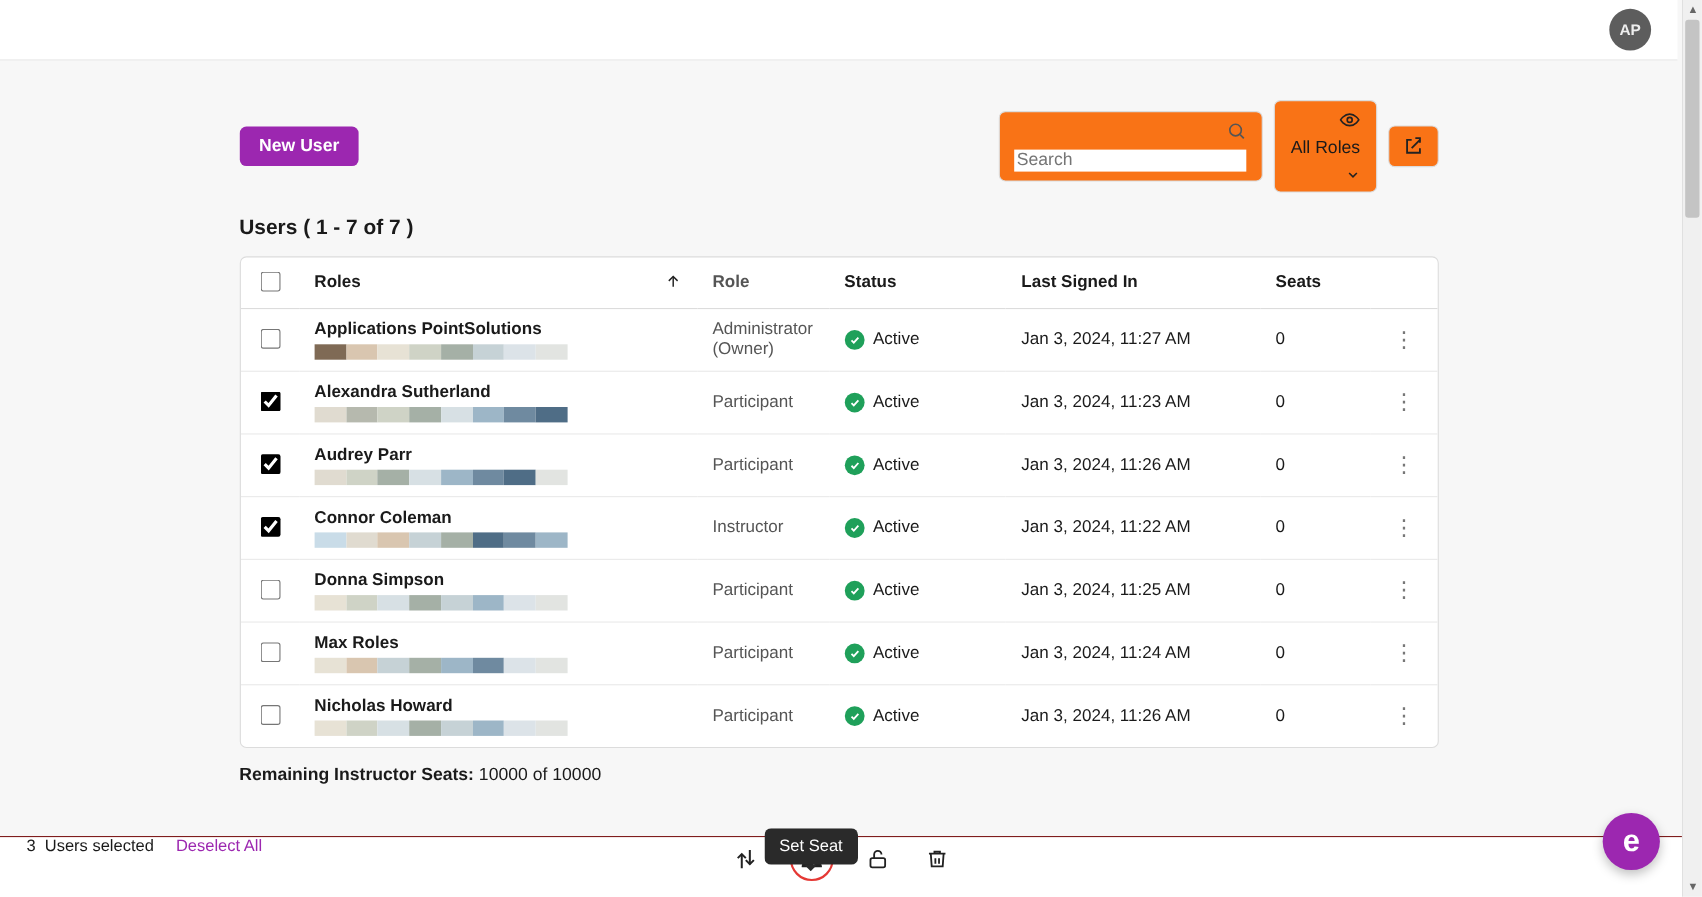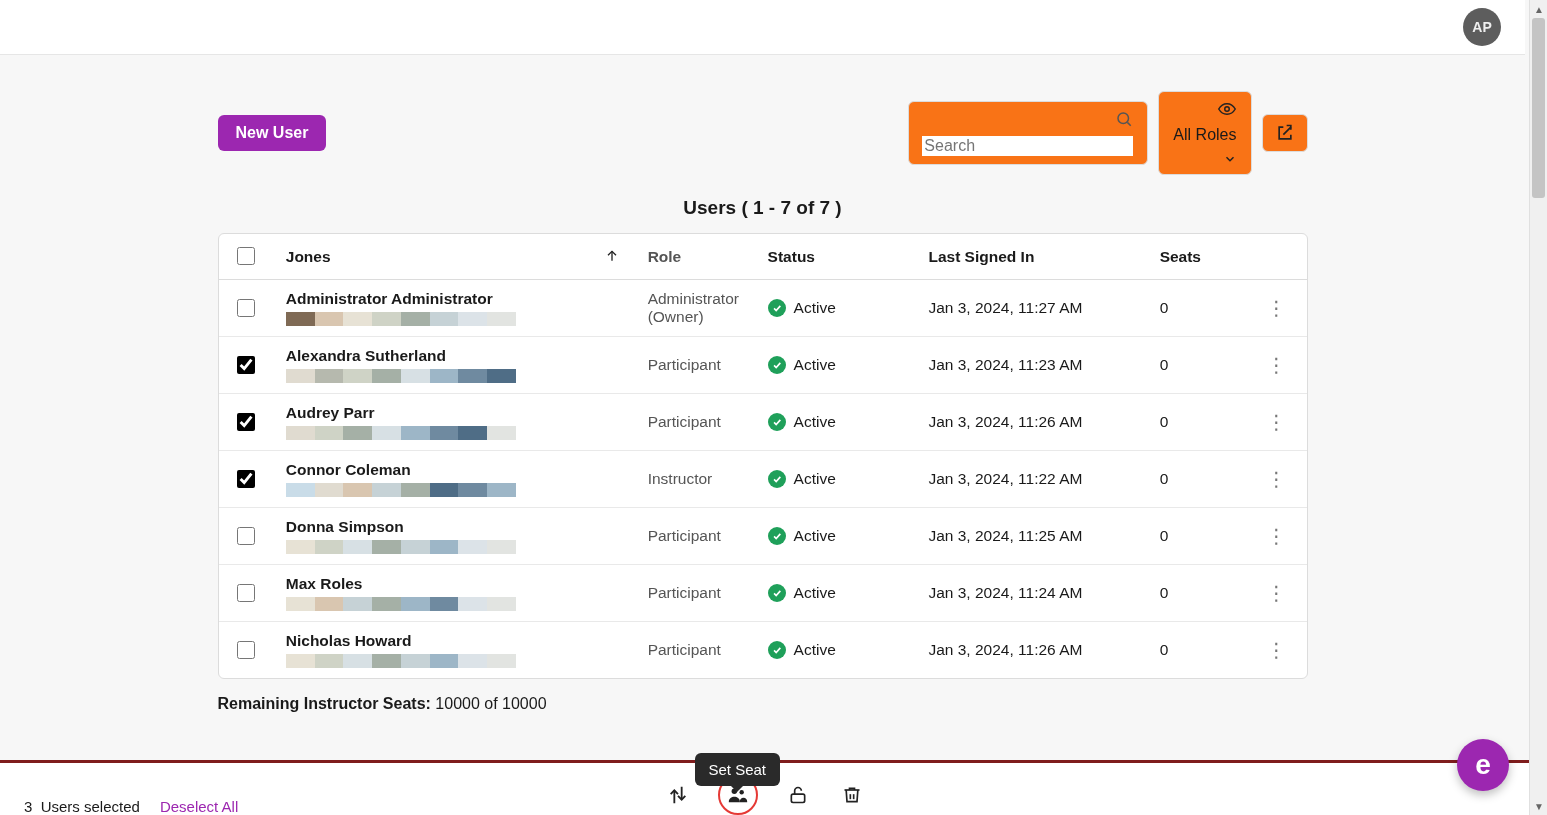--- a/index.html
+++ b/index.html
@@ -52,21 +52,21 @@
   .spacer{flex:1;}
   .control{
     display:flex;align-items:flex-end;gap:8px;background:#f97316;border:1px solid var(--border);
     border-radius:6px;padding:8px 14px;font-size:16px;cursor:pointer;flex-direction:column;
   }
   .search{width:240px;}
   .search input{border:none;outline:none;font-size:16px;flex:1;}
   .icon{display:inline-flex;align-items:center;justify-content:center;}
   svg{display:block;}
 
-  h2.count{margin:22px 0 14px;font-size:19px;font-weight:700;text-align:center;}
+  h2.count{margin:22px 0 14px;font-size:19px;font-weight:700;}
 
   
   table{width:100%;border-collapse:separate;border-spacing:0;background:#fff;border:1px solid var(--border);border-radius:6px;overflow:hidden;}
   th,td{text-align:left;padding:10px 14px;border-bottom:1px solid #e9e9e9;vertical-align:middle;font-size:15.5px;}
   thead th{font-weight:700;border-bottom:1px solid var(--border);}
   tbody tr:last-child td{border-bottom:none;}
   .chk{width:46px;text-align:center;}
   .col-user{width:360px;}
   .col-role{width:118px;color:var(--text-muted);}
   .col-status{width:160px;}
@@ -81,21 +81,21 @@
   .status-dot{width:18px;height:18px;border-radius:50%;background:var(--green);display:flex;align-items:center;justify-content:center;color:#fff;}
   .dots{color:#777;cursor:pointer;font-size:20px;line-height:1;}
   .sort-arrow{float:right;}
 
   .remaining{margin:16px 0 60px;font-size:16px;}
   .remaining b{font-weight:700;}
 
   
   .footer{
     position:fixed;bottom:0;left:0;right:18px;height:55px;background:#fff;
-    border-top:3px solid #7f1d1d;display:flex;align-items:flex-end;padding:0 24px;z-index:5;
+    border-top:1px solid #7f1d1d;display:flex;align-items:flex-start;padding:0 24px;z-index:5;
   }
   .footer .count{margin-right:20px;}
   .footer .deselect{color:var(--link);cursor:pointer;}
   .footer-actions{position:absolute;left:50%;transform:translateX(-50%);display:flex;align-items:center;gap:26px;}
   .footer-actions .ico{width:28px;height:28px;display:flex;align-items:center;justify-content:center;cursor:pointer;color:#222;}
   .circled{width:40px;height:40px;border:2.5px solid var(--red-circle);border-radius:50%;display:flex;align-items:center;justify-content:center;}
 
   
   .tooltip{
     position:fixed;background:var(--tooltip-bg);color:#fff;border-radius:6px;
@@ -158,40 +158,40 @@
     </div>
   </div>
 
   <h2 class="count">Users ( 1 - 7 of 7 )</h2>
 
   <table>
     <thead>
       <tr>
         <th class="chk"><input type="checkbox" style=""></th>
         <th class="col-user">
-          <span>Jones</span>
+          <span>Roles</span>
           <span class="sort-arrow icon">
             <svg width="16" height="16" viewBox="0 0 24 24" fill="none" stroke="#222" stroke-width="2">
                 <line x1="12" y1="19" x2="12" y2="5"></line>
                 <polyline points="6 11 12 5 18 11"></polyline>
               </svg>
           </span>
         </th>
         <th class="col-role">Role</th>
         <th class="col-status">Status</th>
         <th class="col-signed">Last Signed In</th>
         <th class="col-seats">Seats</th>
         <th class="col-actions"></th>
       </tr>
     </thead>
     <tbody id="tbody">
         <tr>
           <td class="chk"><input type="checkbox" style=""></td>
           <td class="col-user">
-            <div class="user-name">Administrator Administrator</div>
+            <div class="user-name">Applications PointSolutions</div>
             <div class="pixbar">
               <span style="background: rgb(127, 106, 85);"></span>
               <span style="background: rgb(217, 198, 176);"></span>
               <span style="background: rgb(231, 226, 213);"></span>
               <span style="background: rgb(207, 211, 198);"></span>
               <span style="background: rgb(165, 176, 166);"></span>
               <span style="background: rgb(198, 210, 214);"></span>
               <span style="background: rgb(220, 227, 232);"></span>
               <span style="background: rgb(226, 228, 225);"></span>
             </div>

